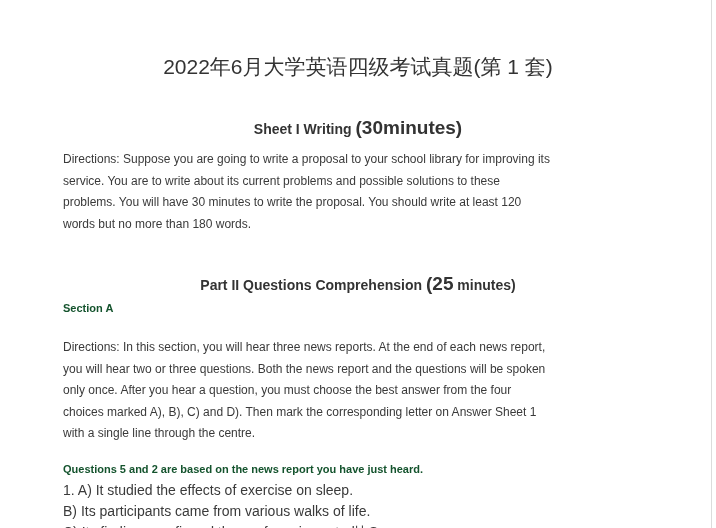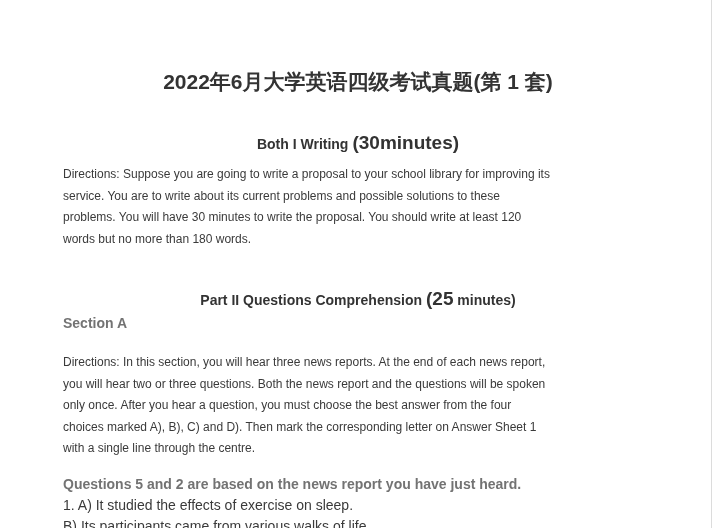--- a/index.html
+++ b/index.html
@@ -24,25 +24,25 @@
   }
   .edge-line {
     position: absolute;
     top: 0;
     right: 4px;
     width: 1px;
     height: 528px;
     background: #dcdcdc;
   }
   .doc-title {
-    padding-top: 67px;
+    padding-top: 52px;
     text-align: center;
     font-size: 21px;
     line-height: 30px;
-    font-weight: 700;
+    font-weight: 400;
     color: #333333;
     white-space: nowrap;
   }
   .part-heading {
     text-align: center;
     font-weight: 700;
     font-size: 14px;
     line-height: 24px;
     white-space: nowrap;
     color: #333333;
@@ -61,23 +61,23 @@
   }
   .body-para {
     font-size: 12px;
     line-height: 21.5px;
     white-space: pre-line;
     color: #3a3a3a;
   }
   .para1 { margin-top: 8px; }
   .para2 { margin-top: 20px; }
   .bold-line {
-    font-size: 14px;
+    font-size: 11px;
     font-weight: 700;
-    color: #737373;
+    color: #14532d;
   }
   .section-a {
     margin-top: 2px;
     line-height: 18px;
   }
   .q-header {
     margin-top: 14px;
     line-height: 20px;
   }
   .options {
@@ -87,21 +87,21 @@
     white-space: pre-line;
   }
 </style>
 </head>
 <body>
 
 <div class="page">
 
   <div class="doc-title">2022年6月大学英语四级考试真题(第 1 套)</div>
 
-  <div class="part-heading h-part1"><span>Both I Writing</span><span class="time-big">(30minutes)</span></div>
+  <div class="part-heading h-part1"><span>Sheet I Writing</span><span class="time-big">(30minutes)</span></div>
 
   <div class="body-para para1">Directions: Suppose you are going to write a proposal to your school library for improving its
 service. You are to write about its current problems and possible solutions to these
 problems. You will have 30 minutes to write the proposal. You should write at least 120
 words but no more than 180 words.</div>
 
   <div class="part-heading h-part2"><span>Part II Questions Comprehension</span><span class="time-big">(25</span><span class="time-small"> minutes)</span></div>
 
   <div class="bold-line section-a">Section A</div>
 

